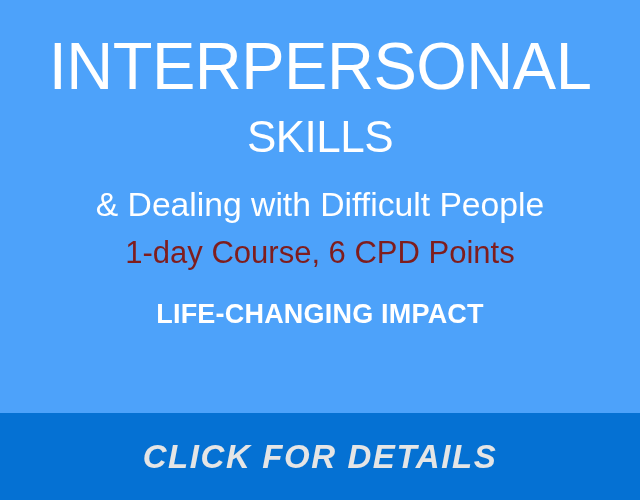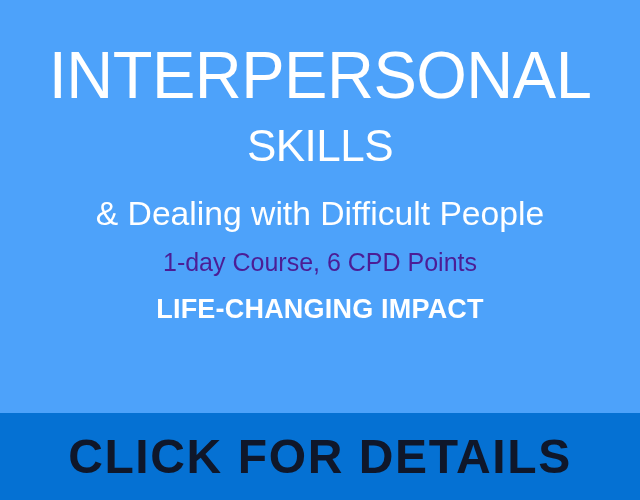--- a/index.html
+++ b/index.html
@@ -24,21 +24,21 @@
   }
 
   
   .promo {
     position: absolute;
     left: 0;
     top: 0;
     width: 640px;
     height: 413px;
     box-sizing: border-box;
-    padding: 13px 16px;
+    padding: 4px 16px;
     text-align: center;
   }
 
   .headline {
     color: #ffffff;
     font-weight: 300;
     font-size: 67px;
     line-height: 70px;
     letter-spacing: -0.5px;
     white-space: nowrap;
@@ -57,31 +57,31 @@
     margin-top: 12px;
     color: #ffffff;
     font-weight: 300;
     font-size: 34px;
     line-height: 40px;
     white-space: nowrap;
     transform: scaleX(0.99);
   }
 
   .detail-line {
-    color: #4c1d95;
+    color: #7f1d1d;
     font-weight: 300;
-    font-size: 25px;
+    font-size: 31px;
     line-height: 38px;
     white-space: nowrap;
   }
   .detail-line.first { margin-top: 10px; }
   .detail-line.second { margin-top: 15px; }
 
   .tagline {
-    margin-top: 12px;
+    margin-top: 26px;
     color: #ffffff;
     font-weight: bold;
     font-size: 27px;
     line-height: 32px;
     letter-spacing: 0.2px;
     white-space: nowrap;
   }
 
   
   .cta-bar {
@@ -90,26 +90,27 @@
     top: 413px;
     width: 640px;
     height: 87px;
     background: #0571d3;
     display: flex;
     align-items: center;
     justify-content: center;
     cursor: pointer;
   }
   .cta-label {
-    color: #0f172a;
+    color: #e5e5e5;
     font-weight: bold;
-    font-size: 48px;
+    font-size: 33px;
     line-height: 44px;
     letter-spacing: 1.6px;
     white-space: nowrap;
+    font-style: italic;
   }
 </style>
 </head>
 <body>
 
 <div class="banner">
 
   <div class="promo">
 
     <div class="headline headline-line1">INTERPERSONAL</div>

